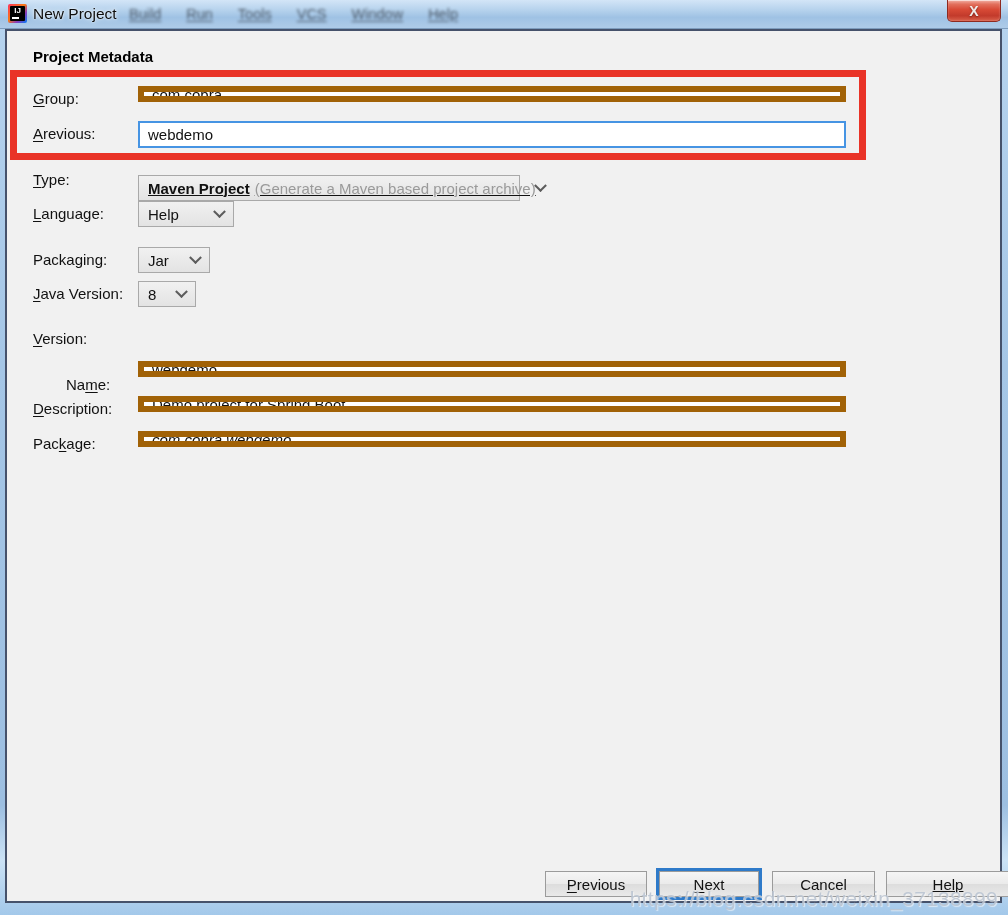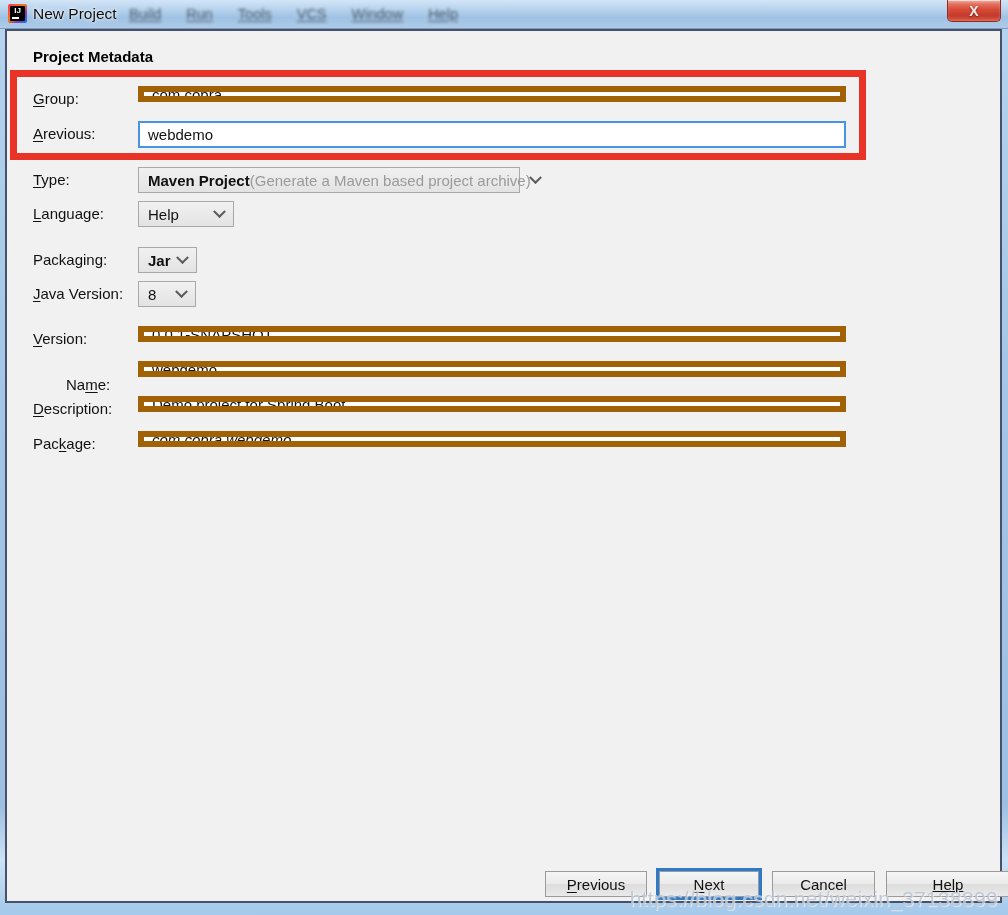--- a/index.html
+++ b/index.html
@@ -72,21 +72,21 @@
   }
   .tinput.focused { border:2px solid #4694e3; height:27px; }
 
   .combo {
     position:absolute; left:131px; height:26px;
     background: linear-gradient(180deg,#f1f1f1,#e3e3e3);
     border:1px solid #a9a9a9; display:flex; align-items:center;
     padding:0 9px; font-size:15px; color:#111; cursor:default;
   }
   .combo .main { font-weight:600; white-space:nowrap; }
-  .combo .hint { color:#9a9a9a; white-space:nowrap; }
+  .combo .hint { color:#9a9a9a; margin-left:5px; white-space:nowrap; }
   .chev {
     margin-left:auto; width:9px; height:9px; flex:0 0 auto;
     border-right:2px solid #5c5c5c; border-bottom:2px solid #5c5c5c;
     transform: rotate(45deg) translate(-2px,-2px);
   }
 
   .btn {
     position:absolute; height:26px;
     background: linear-gradient(180deg,#f5f5f5 0%,#ebebeb 48%,#dddddd 52%,#e9e9e9 100%);
     border:1px solid #9b9b9b; display:flex; align-items:center; justify-content:center;
@@ -138,46 +138,45 @@
 
     <div class="annotation-rect"></div>
 
     <div class="flabel" style="top:55px;"><span></span><span class="mn">G</span><span>roup:</span></div>
     <input class="tinput" style="top: 55px;" value="com.cobra">
 
     <div class="flabel" style="top:90px;"><span></span><span class="mn">A</span><span>revious:</span></div>
     <input class="tinput focused" style="top: 90px;" value="webdemo">
 
     <div class="flabel" style="top:136px;"><span></span><span class="mn">T</span><span>ype:</span></div>
-    <div class="combo" style="top:136px; width:382px;">
+    <div class="combo" style="top:144px; width:382px;text-decoration:underline;">
       <span class="main">Maven Project</span>
       <span class="hint">(Generate a Maven based project archive)</span>
       <span class="chev"></span>
     </div>
 
     <div class="flabel" style="top:170px;"><span></span><span class="mn">L</span><span>anguage:</span></div>
     <div class="combo" style="top:170px; width:96px;">
       <span>Help</span>
       <span class="chev"></span>
     </div>
 
     <div class="flabel" style="top:216px;"><span>Packaging:</span><span class="mn"></span><span></span></div>
-    <div class="combo" style="top:216px; width:59px;font-weight:bold;">
+    <div class="combo" style="top:216px; width:72px;">
       <span>Jar</span>
       <span class="chev"></span>
     </div>
 
     <div class="flabel" style="top:250px;"><span></span><span class="mn">J</span><span>ava Version:</span></div>
     <div class="combo" style="top:250px; width:58px;">
       <span>8</span>
       <span class="chev"></span>
     </div>
 
     <div class="flabel" style="top:295px;"><span></span><span class="mn">V</span><span>ersion:</span></div>
-    <input class="tinput" style="top: 295px;" value="0.0.1-SNAPSHOT">
 
     <div class="flabel" style="top:341px;margin-left:33px;"><span>Na</span><span class="mn">m</span><span>e:</span></div>
     <input class="tinput" style="top: 330px;" value="webdemo">
 
     <div class="flabel" style="top:365px;"><span></span><span class="mn">D</span><span>escription:</span></div>
     <input class="tinput" style="top: 365px;" value="Demo project for Spring Boot">
 
     <div class="flabel" style="top:400px;"><span>Pac</span><span class="mn">k</span><span>age:</span></div>
     <input class="tinput" style="top: 400px; font-style: italic;" value="com.cobra.webdemo">
 

